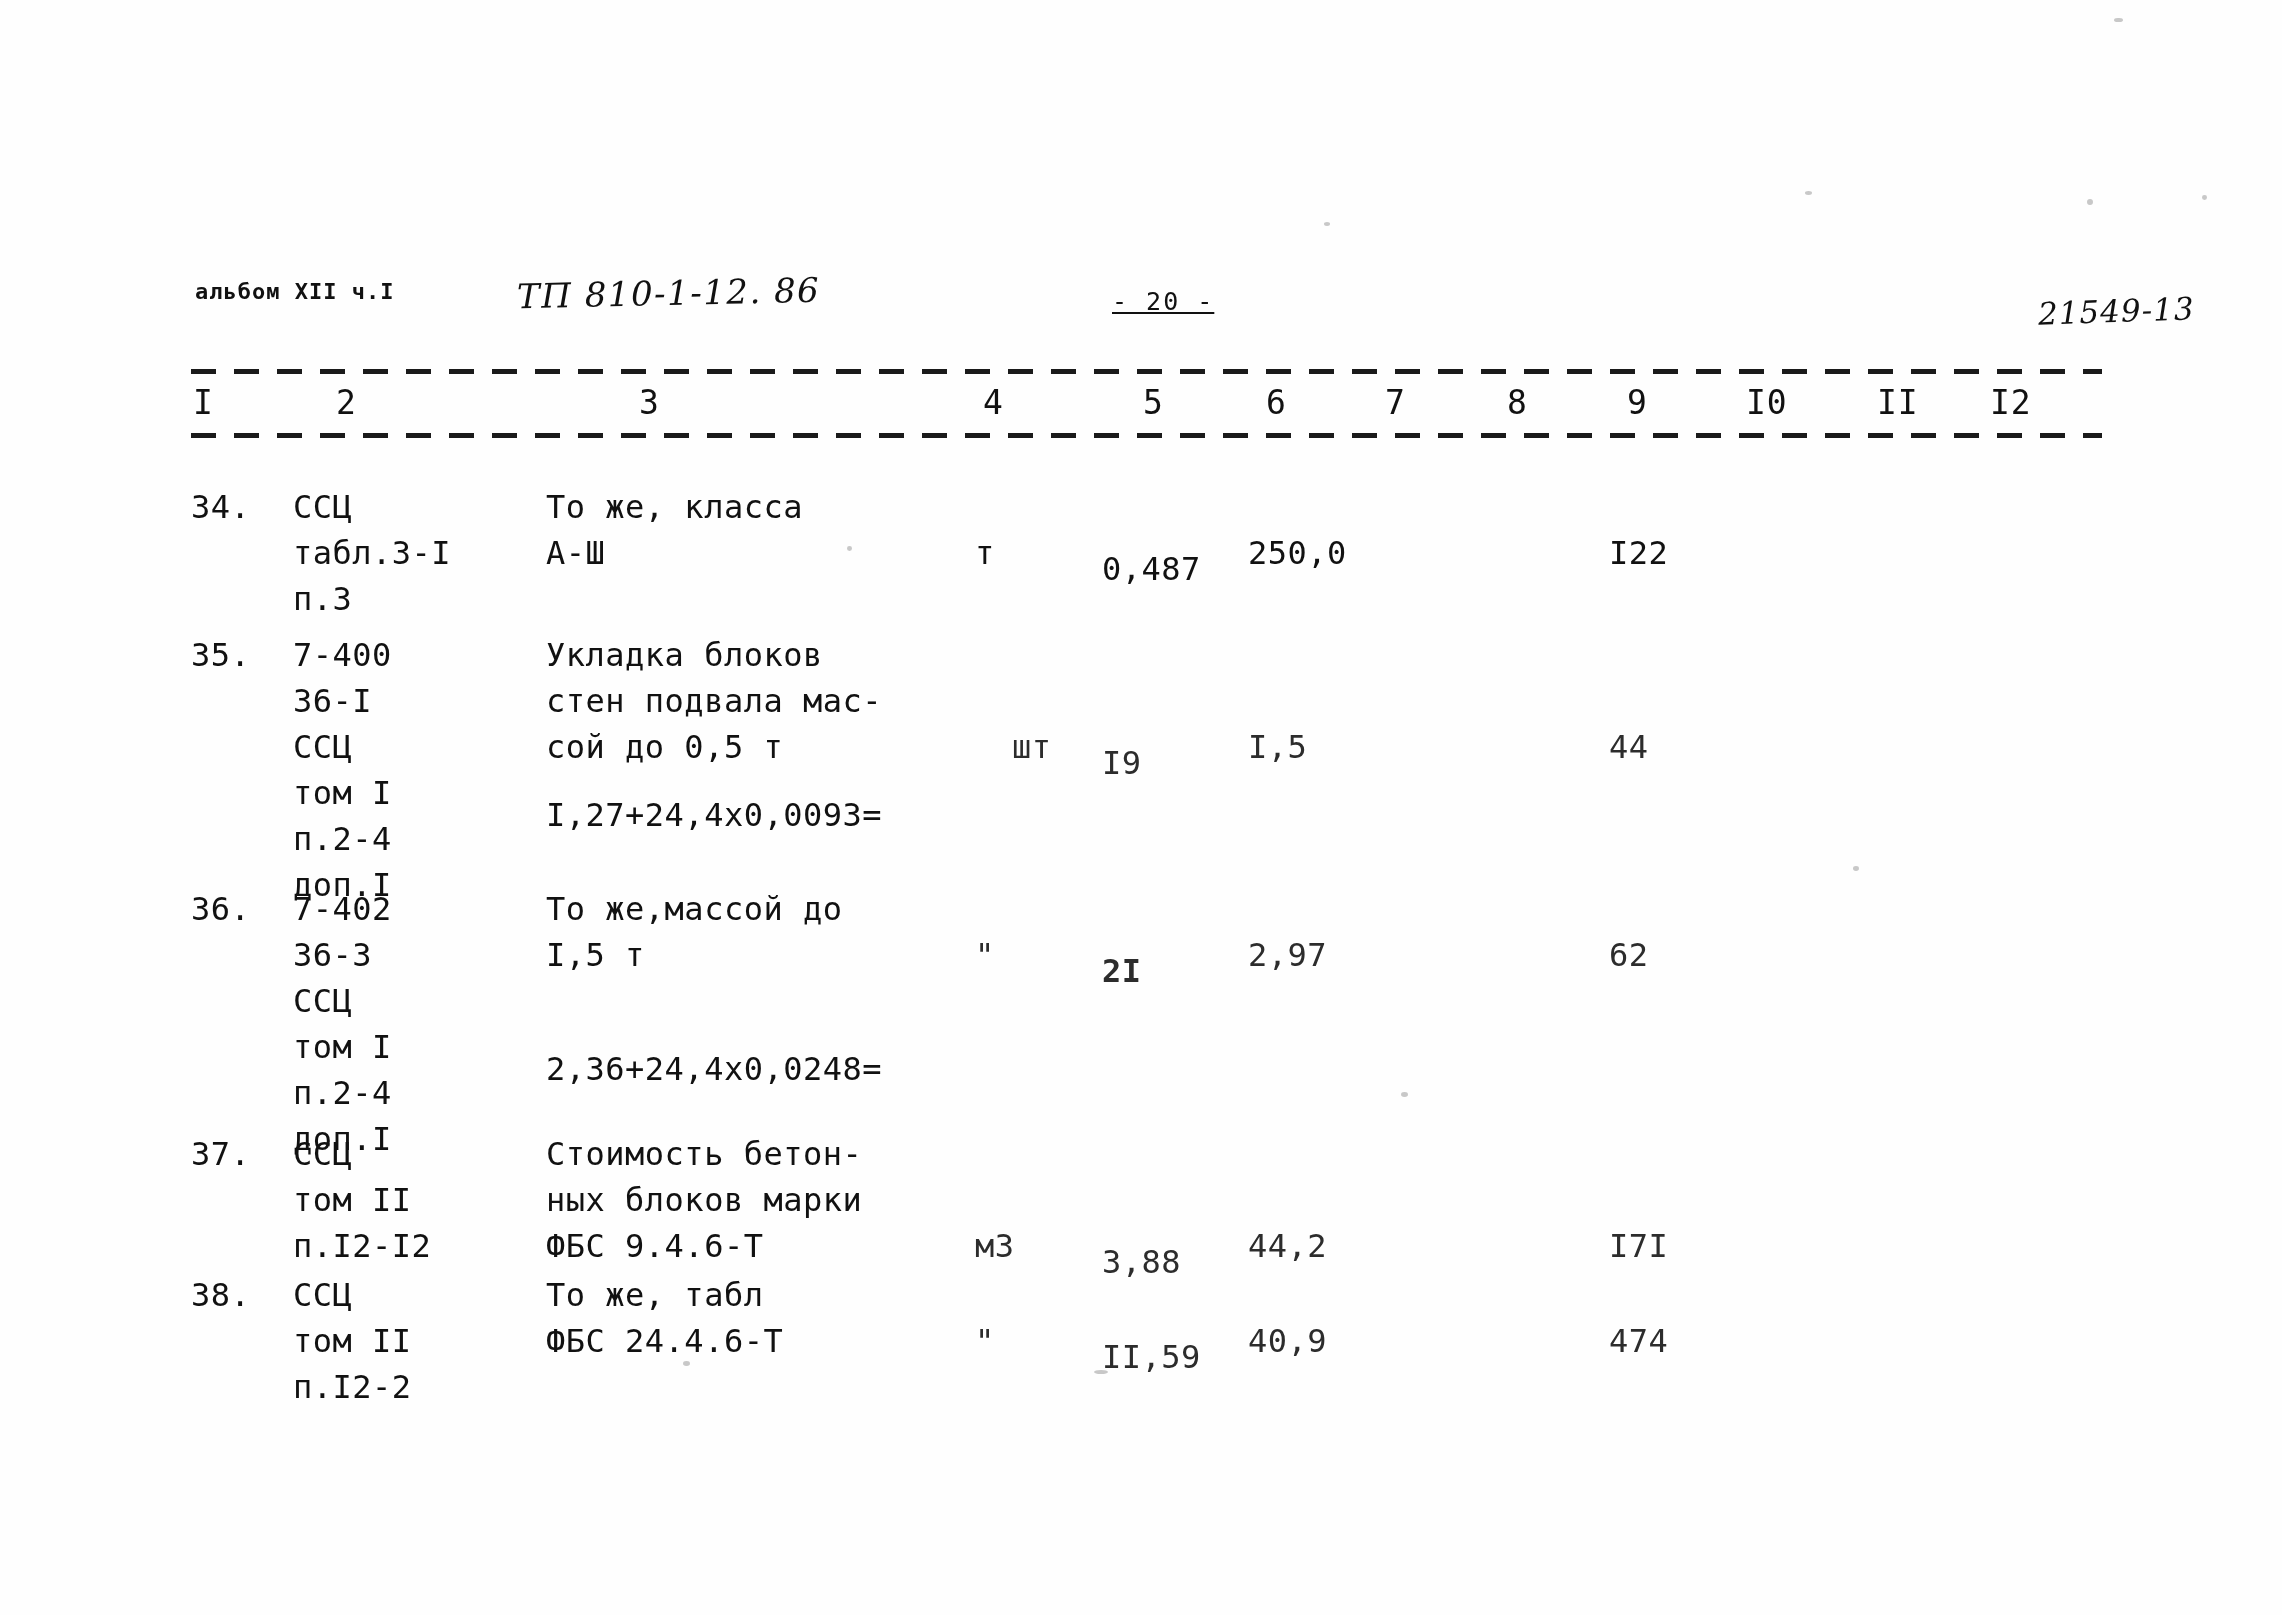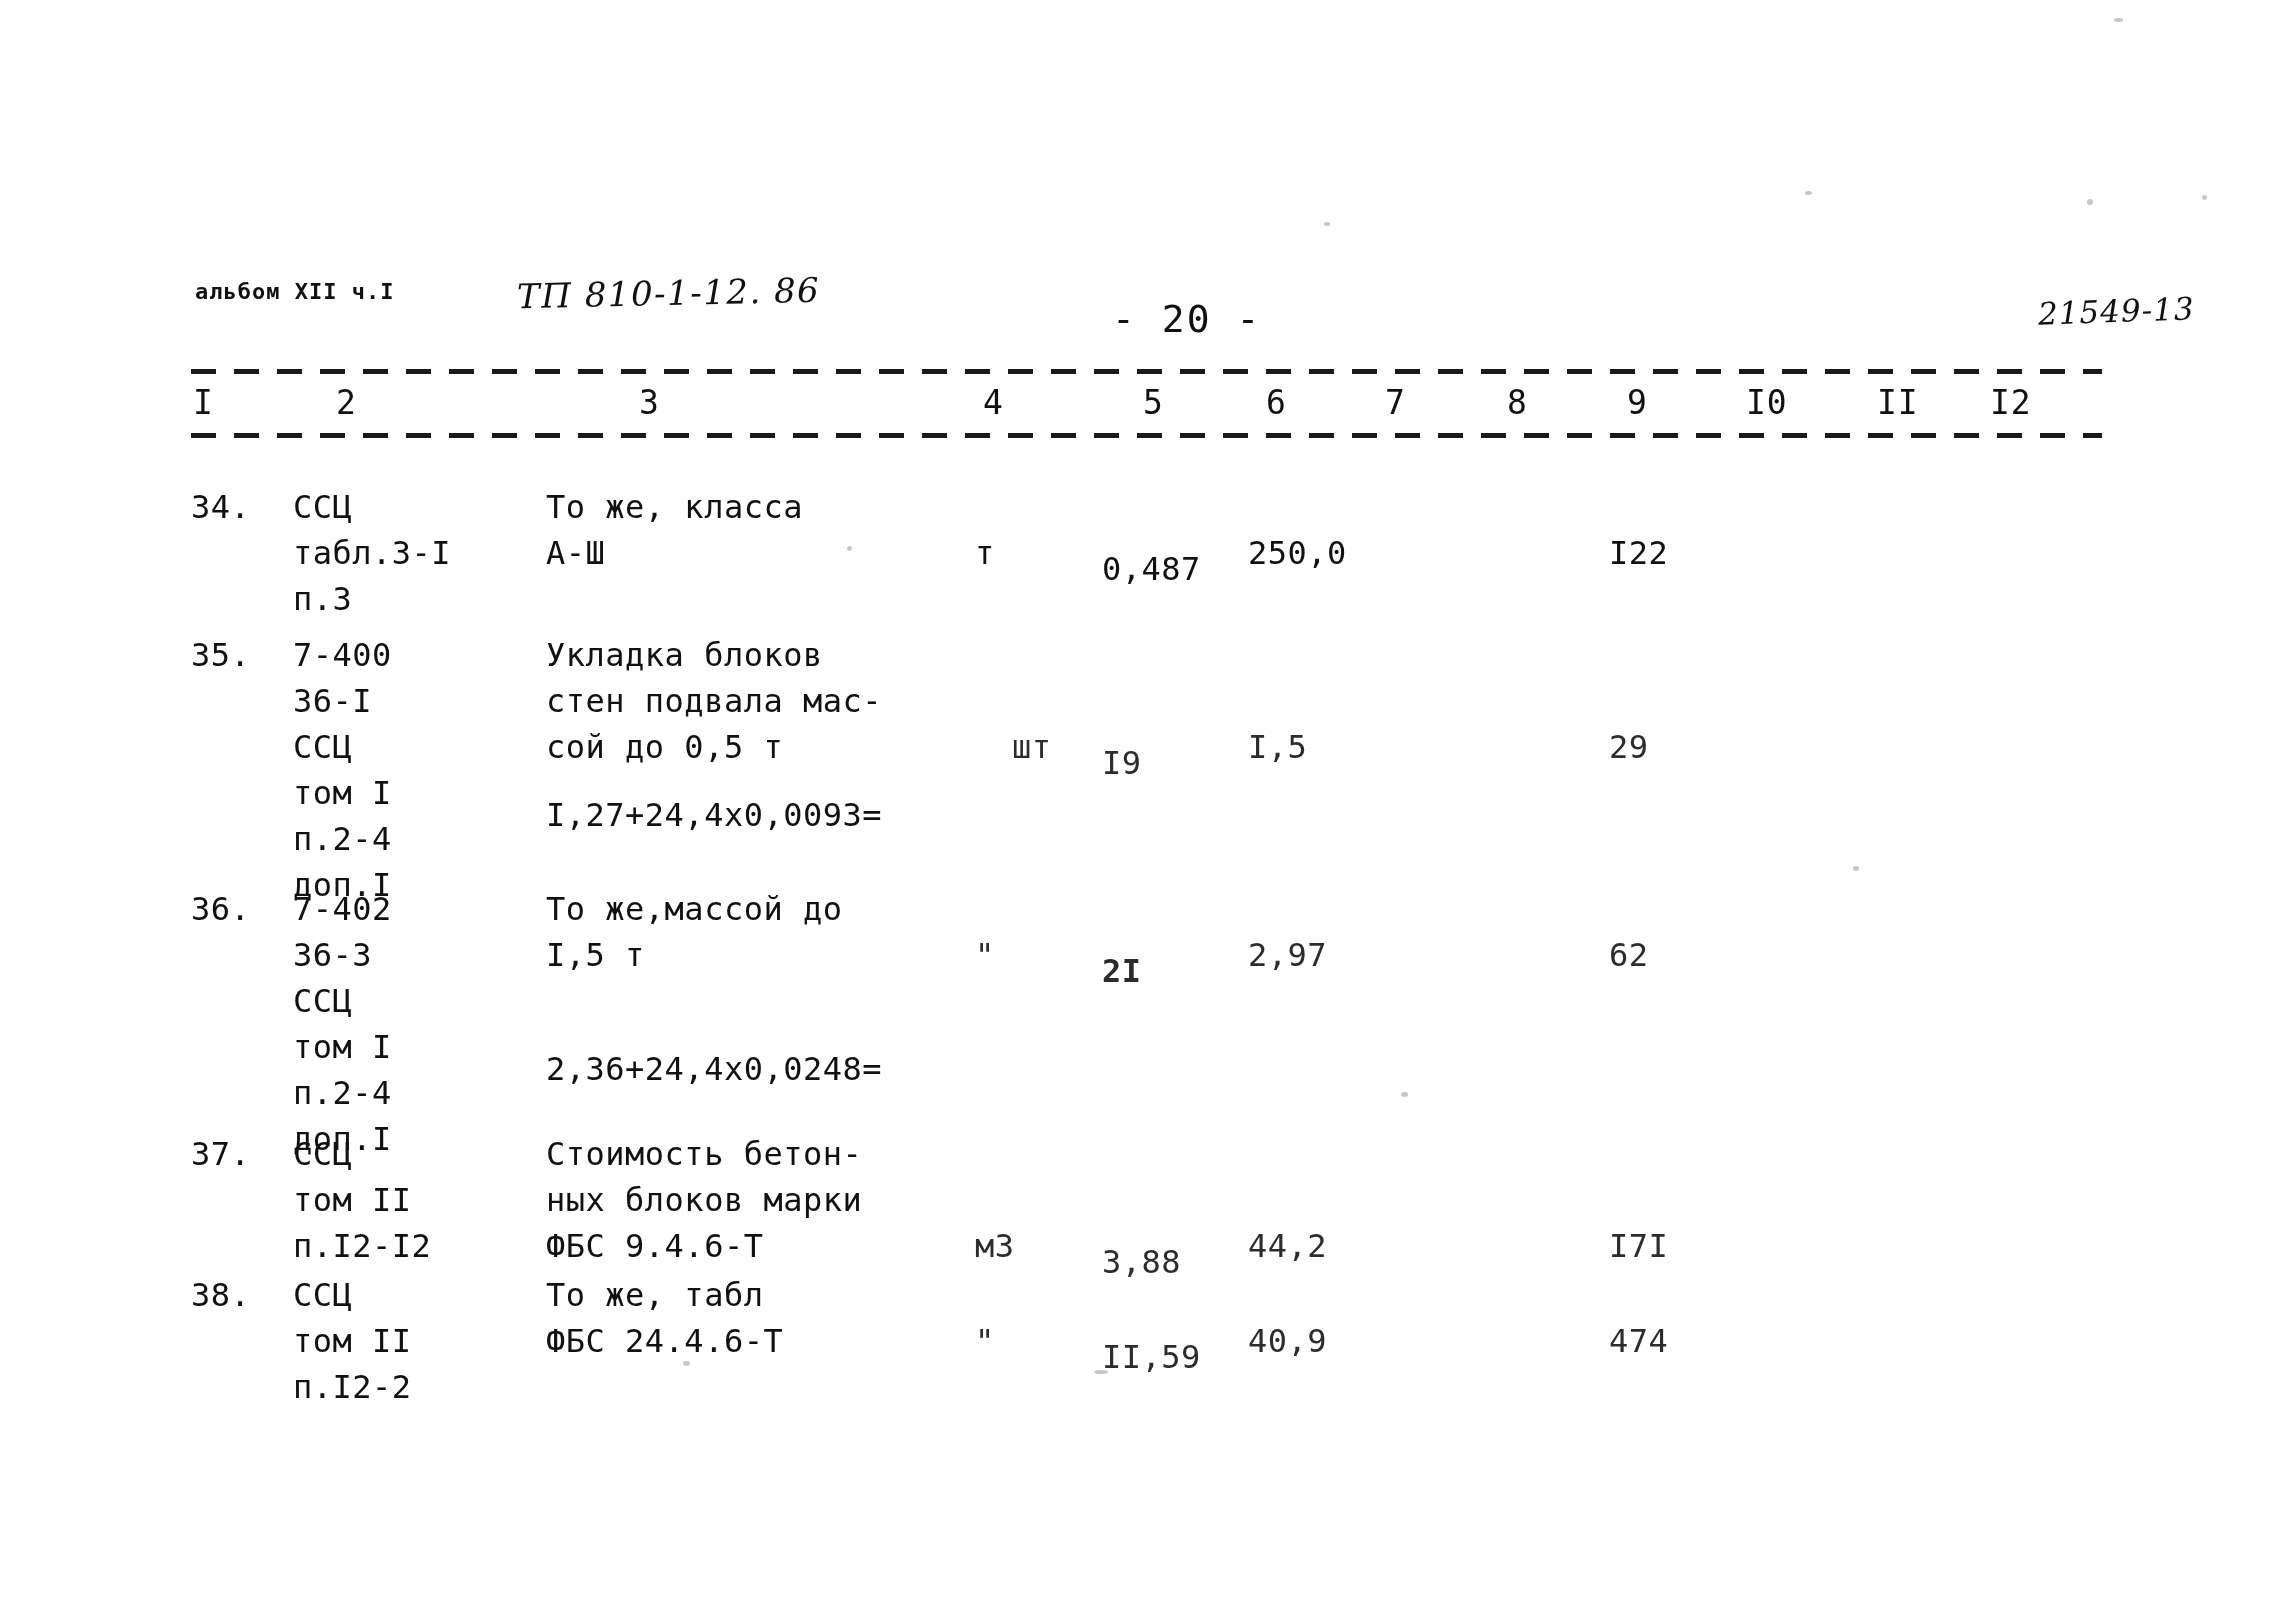--- a/index.html
+++ b/index.html
@@ -56,24 +56,25 @@
     font-family: "DejaVu Serif", "Liberation Serif", serif;
     font-size: 34px;
     font-style: italic;
     letter-spacing: 1.5px;
     white-space: nowrap;
     transform: rotate(-1.2deg);
   }
   .hdr-pageno {
     position: absolute;
     left: 917px;
-    top: 18px;
-    font-size: 38px;
+    top: 8px;
+    font-size: 25px;
     letter-spacing: 2px;
     white-space: nowrap;
+    text-decoration: underline;
   }
   .hdr-archive {
     position: absolute;
     left: 1843px;
     top: 13.7px;
     font-family: "DejaVu Serif", "Liberation Serif", serif;
     font-size: 31px;
     font-style: italic;
     letter-spacing: 1px;
     white-space: nowrap;
@@ -206,21 +207,21 @@
 том I
 п.2-4
 доп.I</span>
       <span class="cell c3" style="top:0;">Укладка блоков
 стен подвала мас-
 сой до 0,5 т</span>
       <span class="cell formula" style="top:160px;">I,27+24,4х0,0093=</span>
       <span class="cell c4 faint" style="top:92px;margin-left:37px;">шт</span>
       <span class="cell c5 faint" style="top:92px;">I9</span>
       <span class="cell c6 faint" style="top:92px;">I,5</span>
-      <span class="cell c9 faint" style="top:92px;">29</span>
+      <span class="cell c9 faint" style="top:92px;">44</span>
     </div>
 
     <div class="row" style="top:874px;">
       <span class="cell c1" style="top:0;">36.</span>
       <span class="cell c2" style="top:0;">7-402
 36-3
 ССЦ
 том I
 п.2-4
 доп.I</span>

